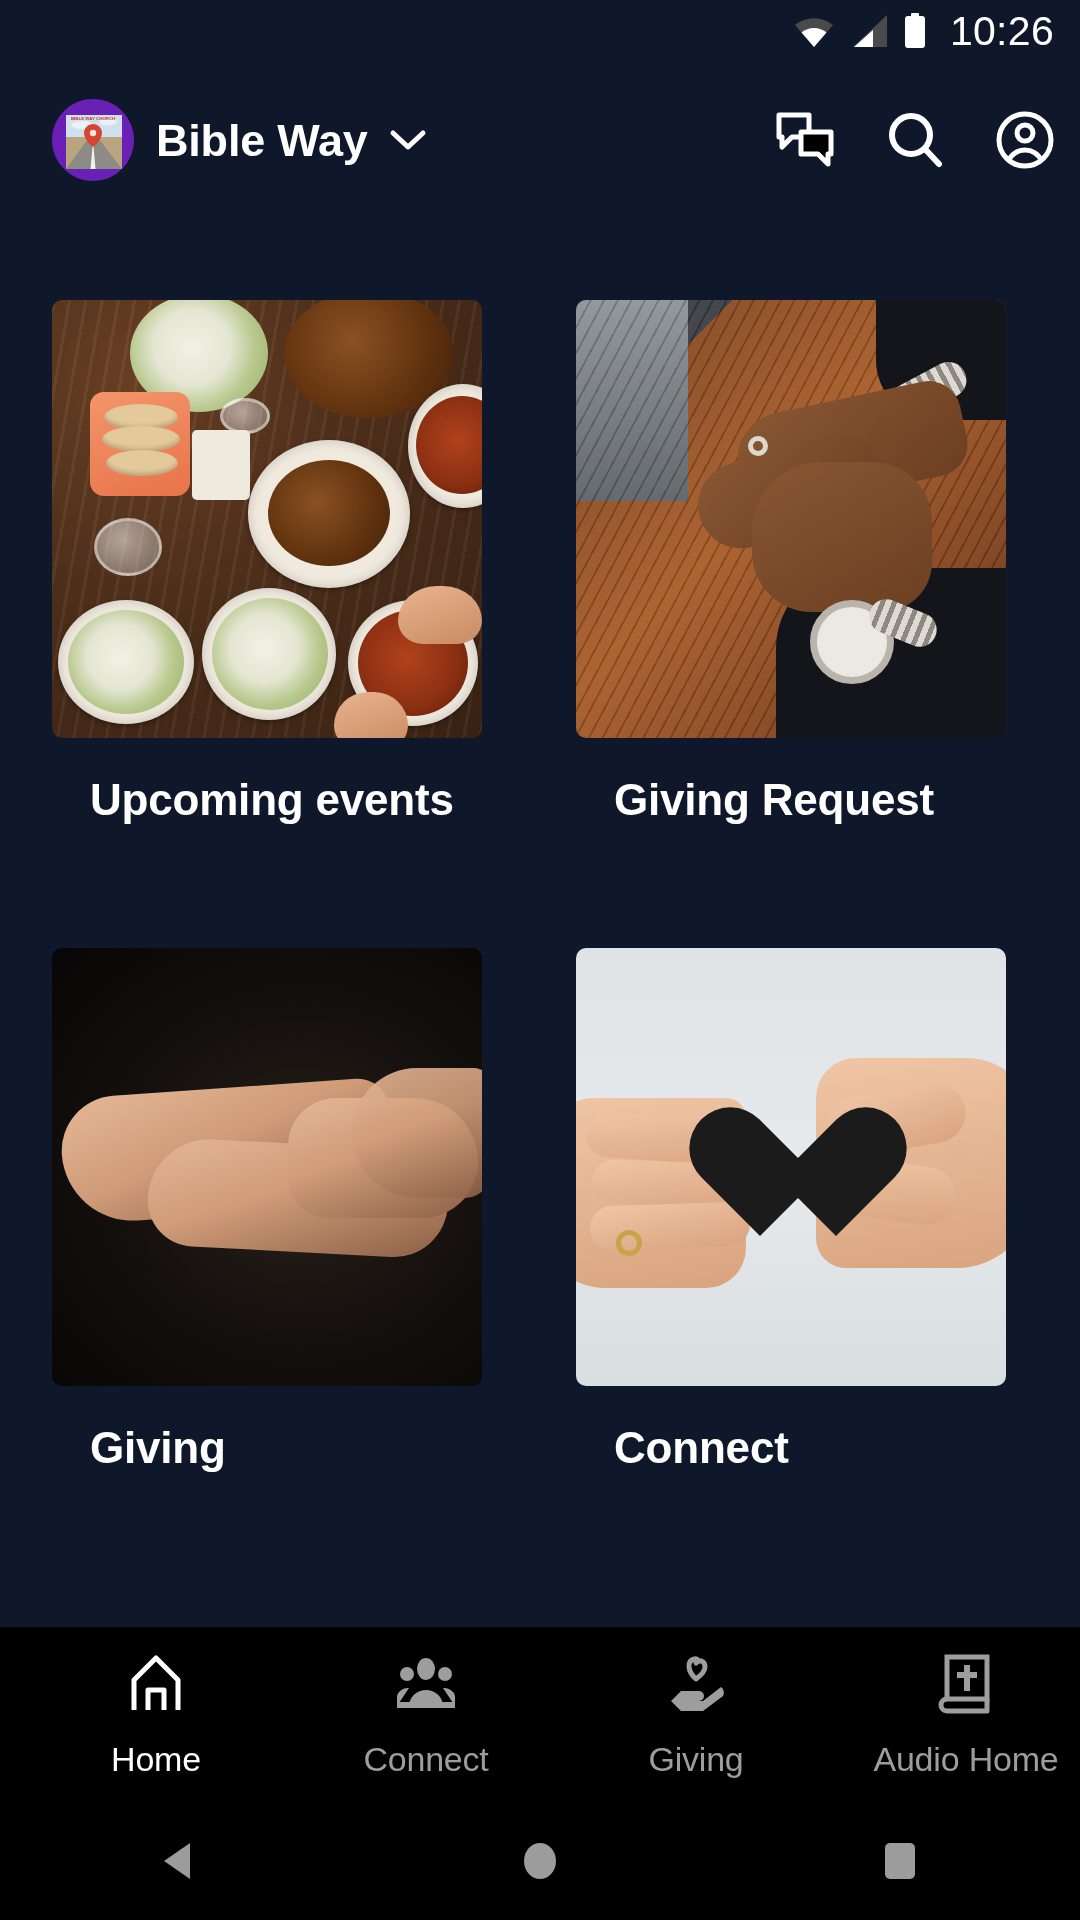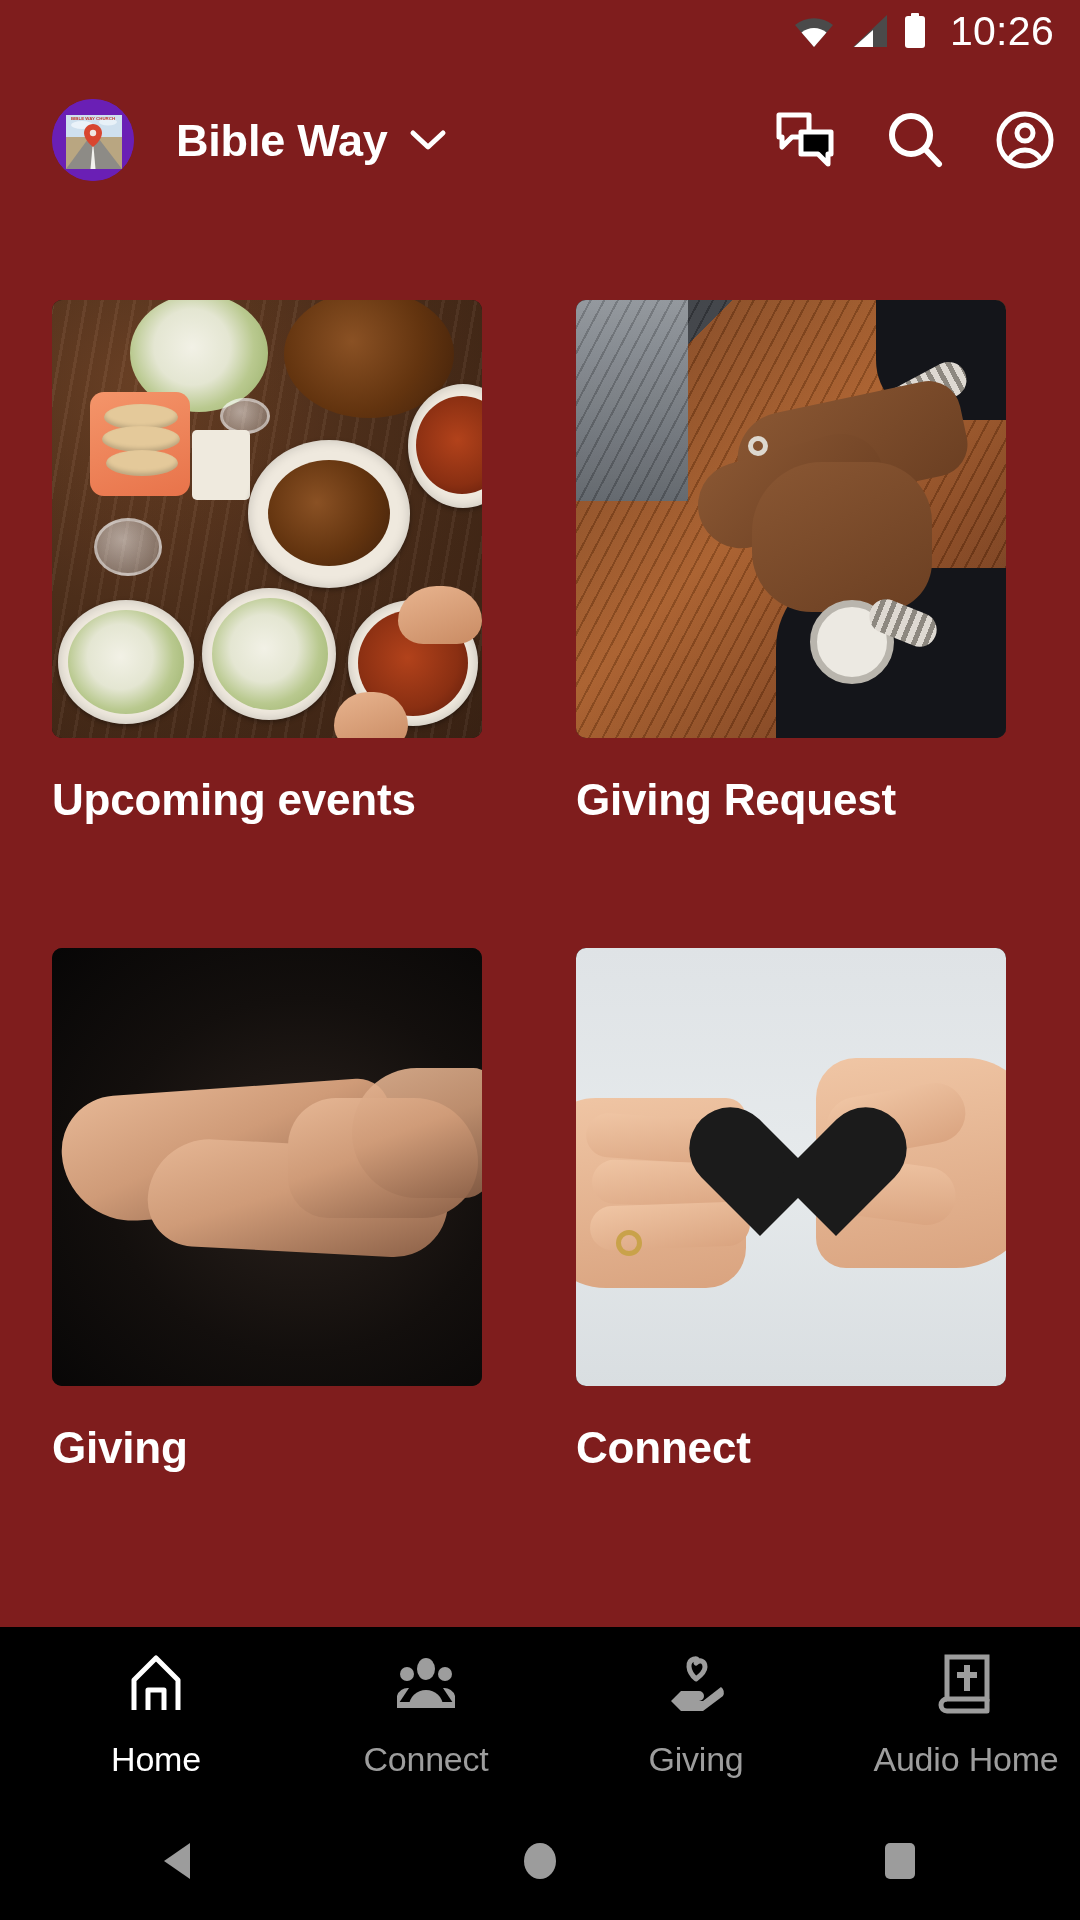--- a/index.html
+++ b/index.html
@@ -2,21 +2,21 @@
 <html><head>
 <meta charset="utf-8">
 <style>
   * { margin:0; padding:0; box-sizing:border-box; }
   html, body {
     width:1080px; height:1920px;
     background:#000;
     font-family:"Liberation Sans", sans-serif;
     overflow:hidden;
   }
-  .screen { position:relative; width:1080px; height:1920px; background:#7f1d1d; }
+  .screen { position:relative; width:1080px; height:1920px; background:#0f172a; }
 
   
   .statusbar {
     position:absolute; top:0; left:0; width:1080px; height:62px;
     display:flex; align-items:center; justify-content:flex-end;
     padding-right:26px; gap:14px;
   }
   .sb-icon { display:flex; align-items:flex-end; }
   .sb-clock {
     color:#ffffff; font-size:41px; font-weight:400;
@@ -29,21 +29,21 @@
     position:absolute; top:92px; left:0; width:1080px; height:96px;
     display:flex; align-items:center; padding:0 26px 0 52px;
   }
   .avatar {
     width:82px; height:82px; border-radius:50%;
     background:#6a1fb5; overflow:hidden; position:relative;
     flex:0 0 auto;
   }
   .avatar-art { position:absolute; inset:0; }
   .brand {
-    display:flex; align-items:center; gap:20px; margin-left:42px;
+    display:flex; align-items:center; gap:20px; margin-left:22px;
     flex:1 1 auto;
   }
   .brand-name {
     color:#fff; font-size:45px; font-weight:700; line-height:1;
     letter-spacing:-0.2px;
   }
   .chev { display:flex; align-items:center; }
   .appbar-actions { display:flex; align-items:center; gap:52px; }
   .act { display:flex; align-items:center; justify-content:center;
          width:58px; height:58px; }
@@ -55,21 +55,21 @@
     display:grid; grid-template-columns:1fr 1fr;
     column-gap:72px; row-gap:0;
   }
   .card { width:100%; }
   .card-thumb {
     width:430px; height:438px; border-radius:10px; overflow:hidden;
     position:relative; background:#111;
   }
   .card-title {
     color:#fff; font-size:44px; font-weight:700; line-height:1.18;
-    margin-top:36px; letter-spacing:-0.2px;
+    margin-top:36px; letter-spacing:-0.2px;margin-left:38px;
   }
   .row2 { margin-top:122px; }
 
   
   .ph { position:absolute; inset:0; }
 
   
   .feast { background:
       radial-gradient(ellipse at 20% 18%, #6d4226 0%, #50301b 45%, #3b2314 100%); }
   .wood-grain{position:absolute;inset:0;

